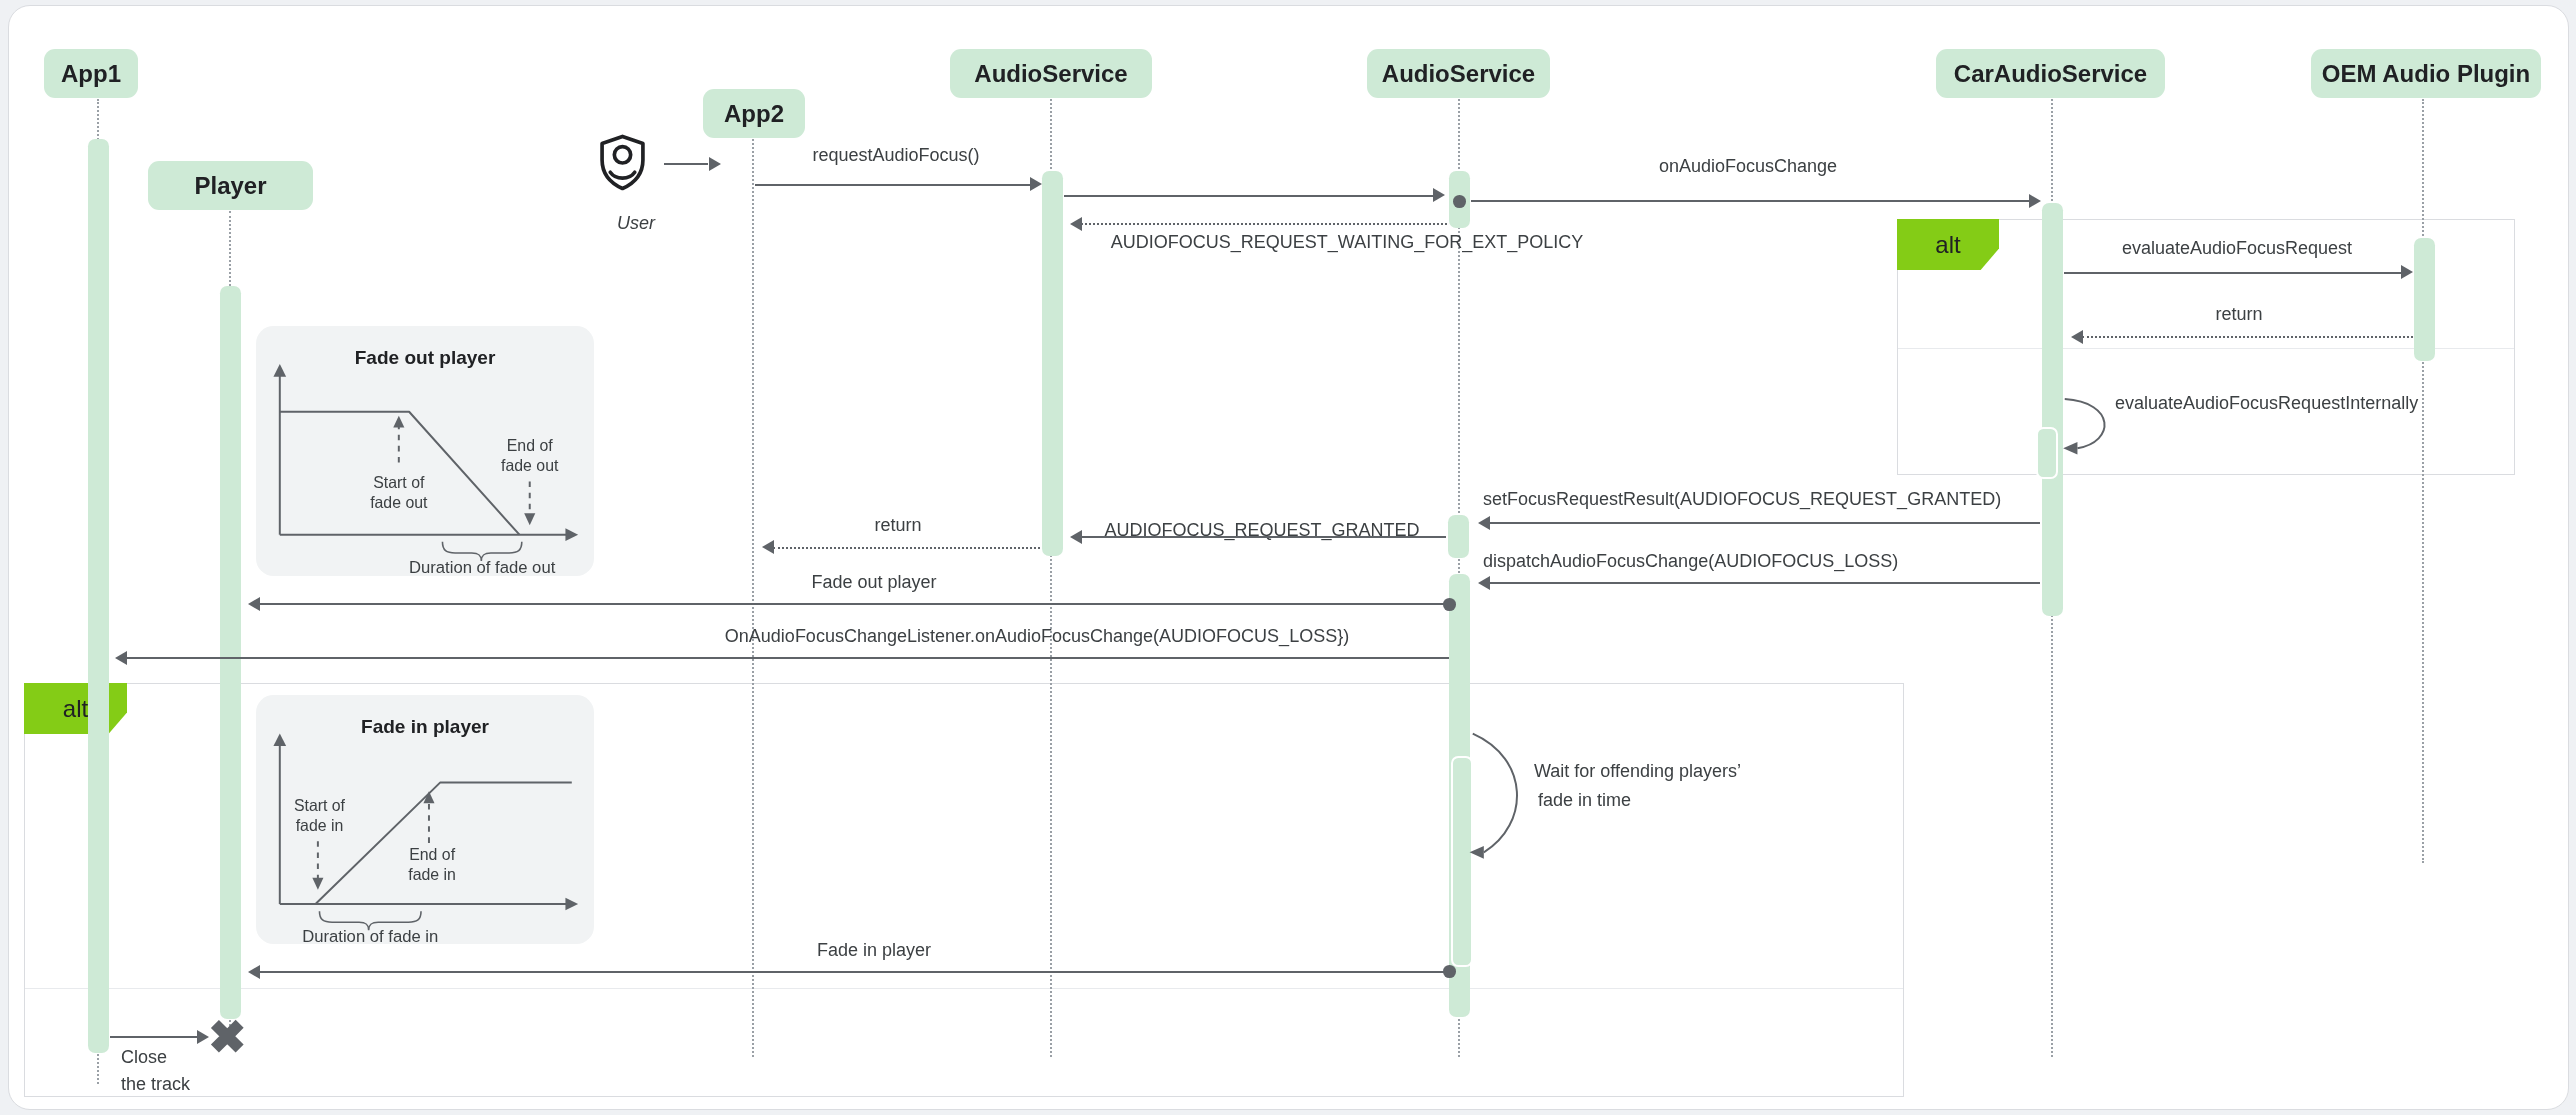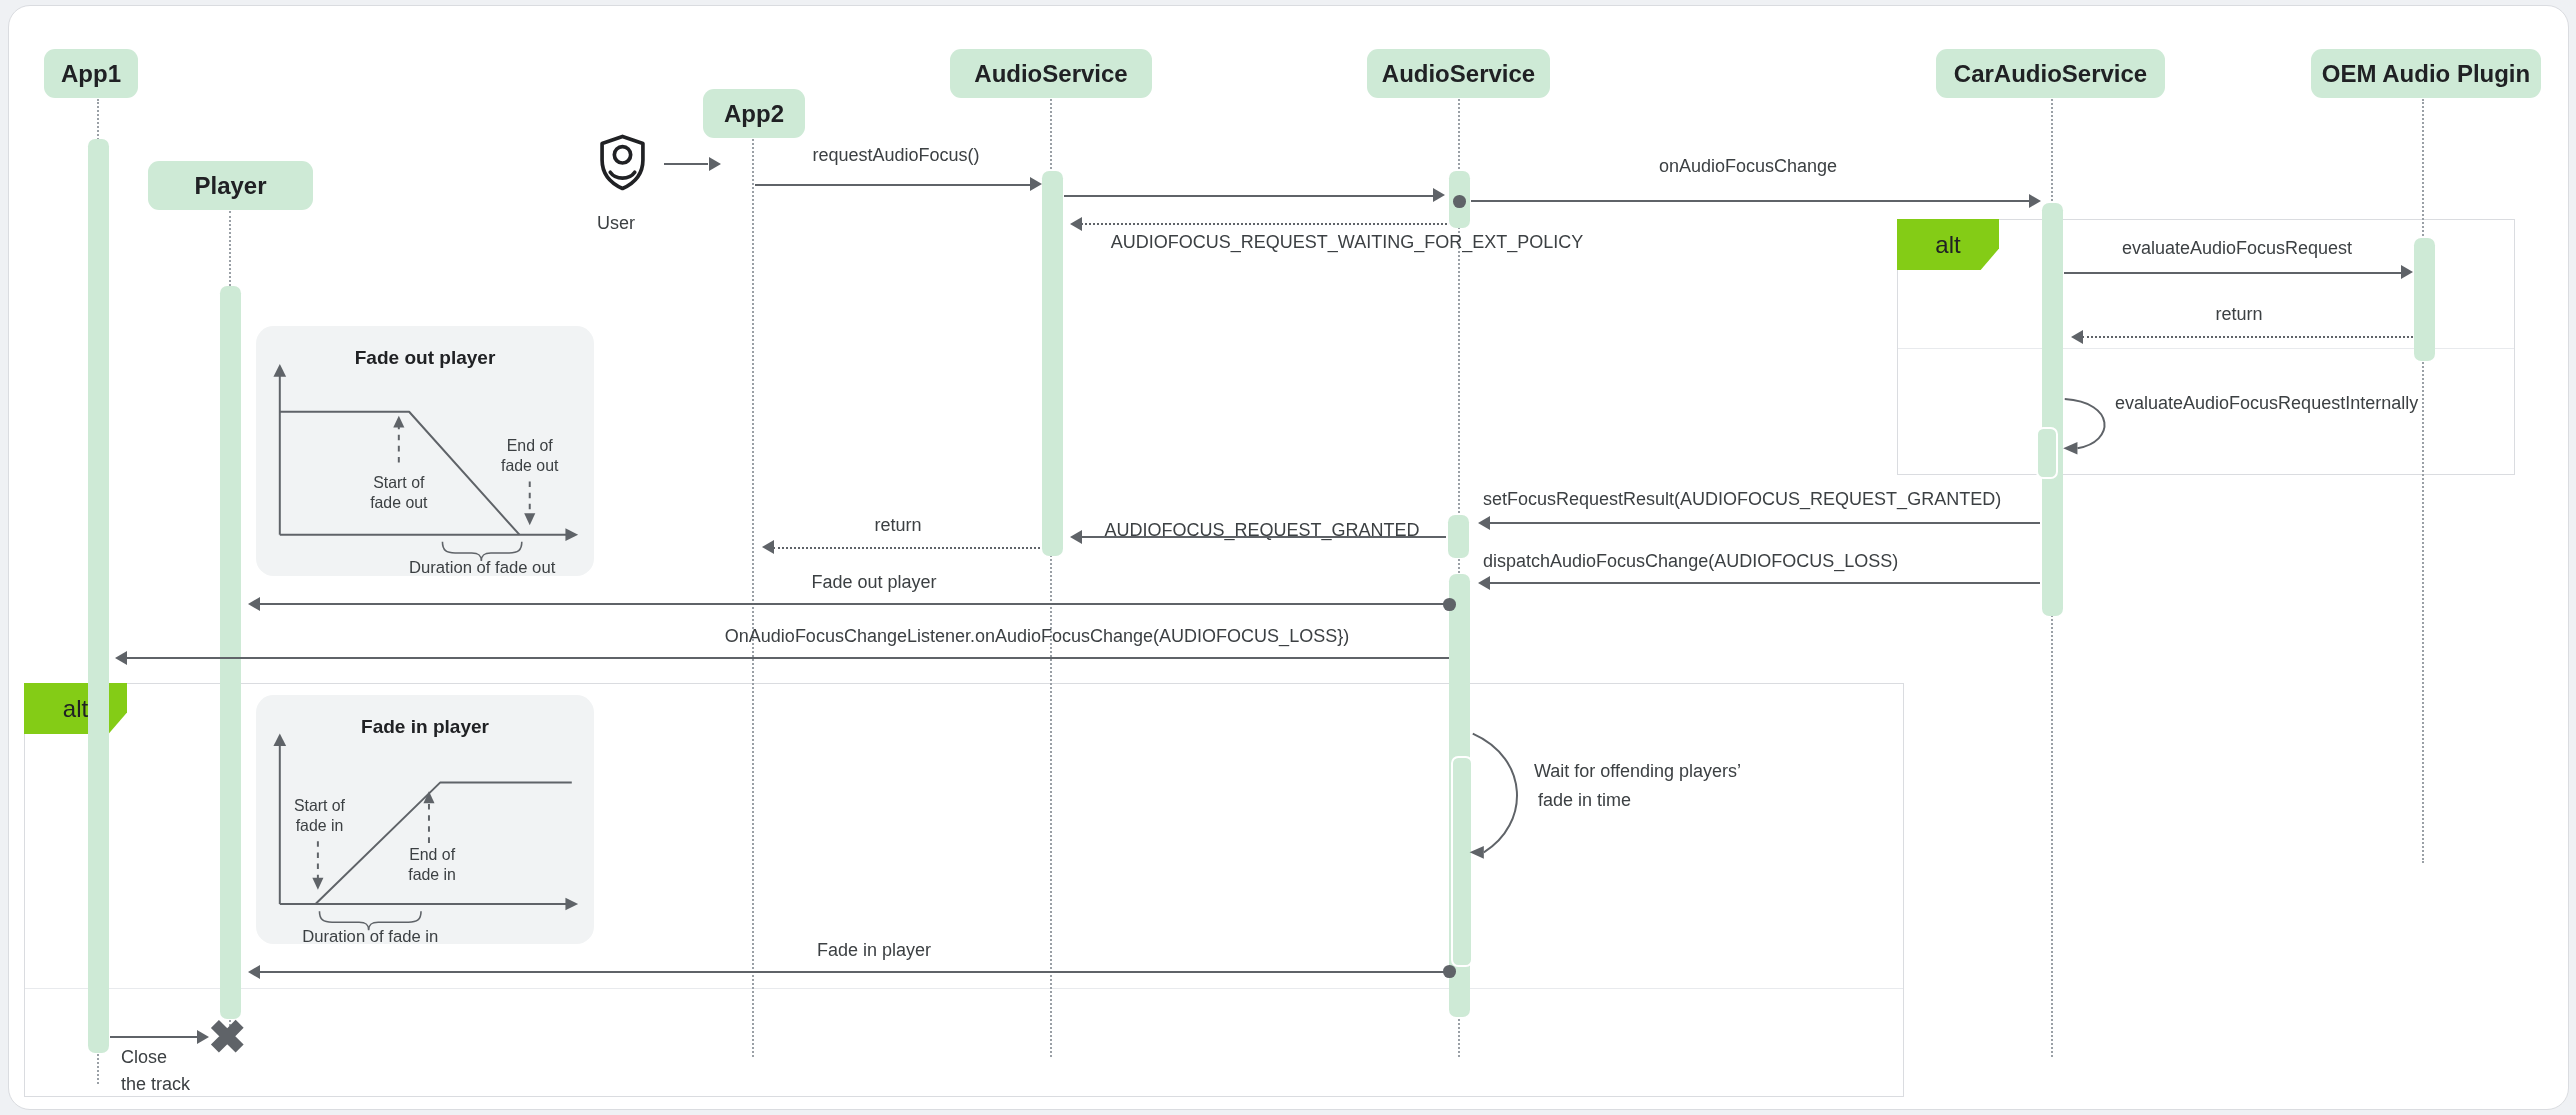--- a/index.html
+++ b/index.html
@@ -173,21 +173,21 @@
 <div class="act nested" style="left:1451px;top:756px;height:207px;"></div>
 <div class="act" style="left:2042px;top:203px;height:413px;"></div>
 <div class="act nested" style="left:2036px;top:427px;height:48px;"></div>
 <div class="act" style="left:2414px;top:238px;height:123px;"></div>
 
 <svg style="left:598px;top:133px;" width="49" height="60" viewBox="0 0 48 58">
   <path d="M24,3 L44,10 L44,26 C44,40 35,49 24,54 C13,49 4,40 4,26 L4,10 Z" fill="#ffffff" stroke="#202124" stroke-width="3.6" stroke-linejoin="round"></path>
   <circle cx="24" cy="21" r="8" fill="none" stroke="#202124" stroke-width="3.6"></circle>
   <path d="M12,38 A14,12 0 0,0 36,38" fill="none" stroke="#202124" stroke-width="3.6" stroke-linecap="round"></path>
 </svg>
-<div class="msg-label centered" style="left:616px;top:213px;">User</div>
+<div class="msg-label centered" style="left:636px;top:213px;font-style:italic;">User</div>
 <div class="msg-line" style="left:664px;top:163px;width:44px;"></div>
 <div class="tri r" style="left:709px;top:157px;"></div>
 
 <div class="msg-label centered" style="left:896px;top:145px;">requestAudioFocus()</div>
 <div class="msg-line" style="left:755px;top:184px;width:275px;"></div>
 <div class="tri r" style="left:1030px;top:177px;"></div>
 
 <div class="msg-line" style="left:1064px;top:195px;width:369px;"></div>
 <div class="tri r" style="left:1433px;top:188px;"></div>
 <div class="dot" style="left:1453px;top:195px;"></div>

